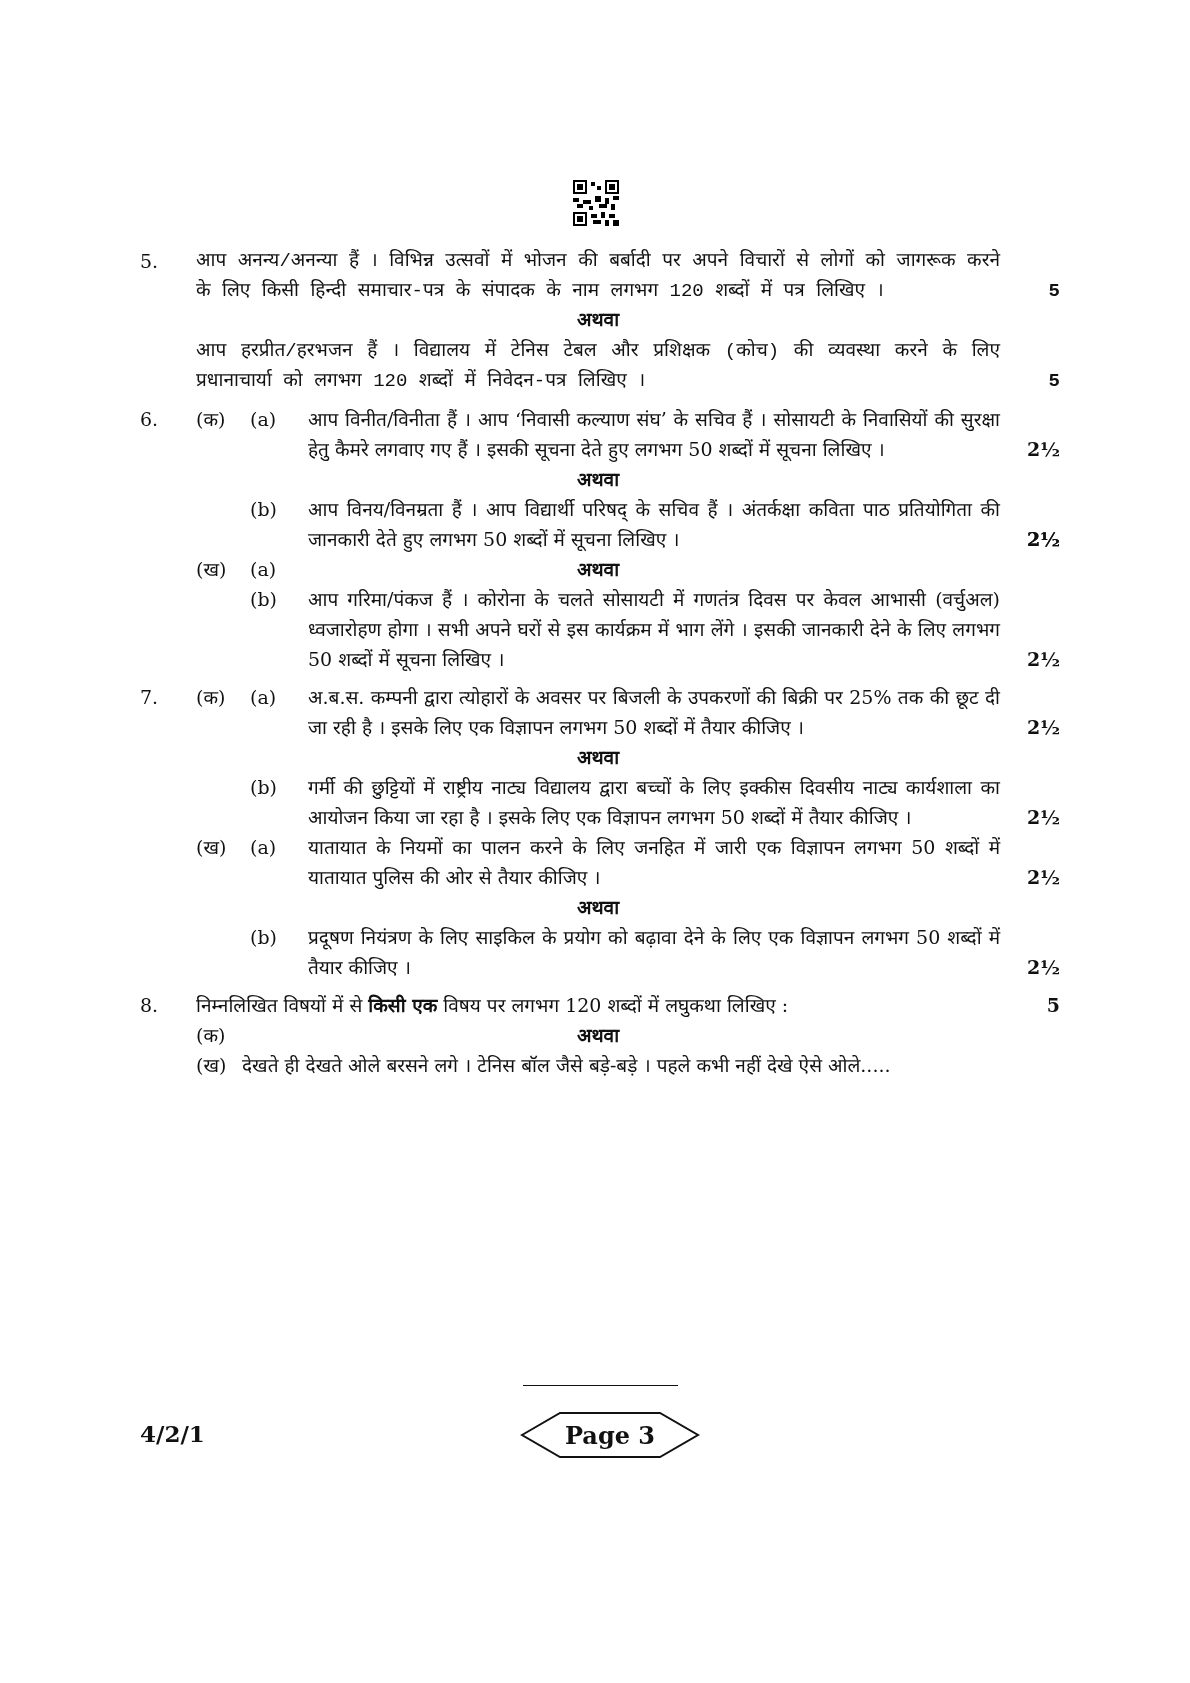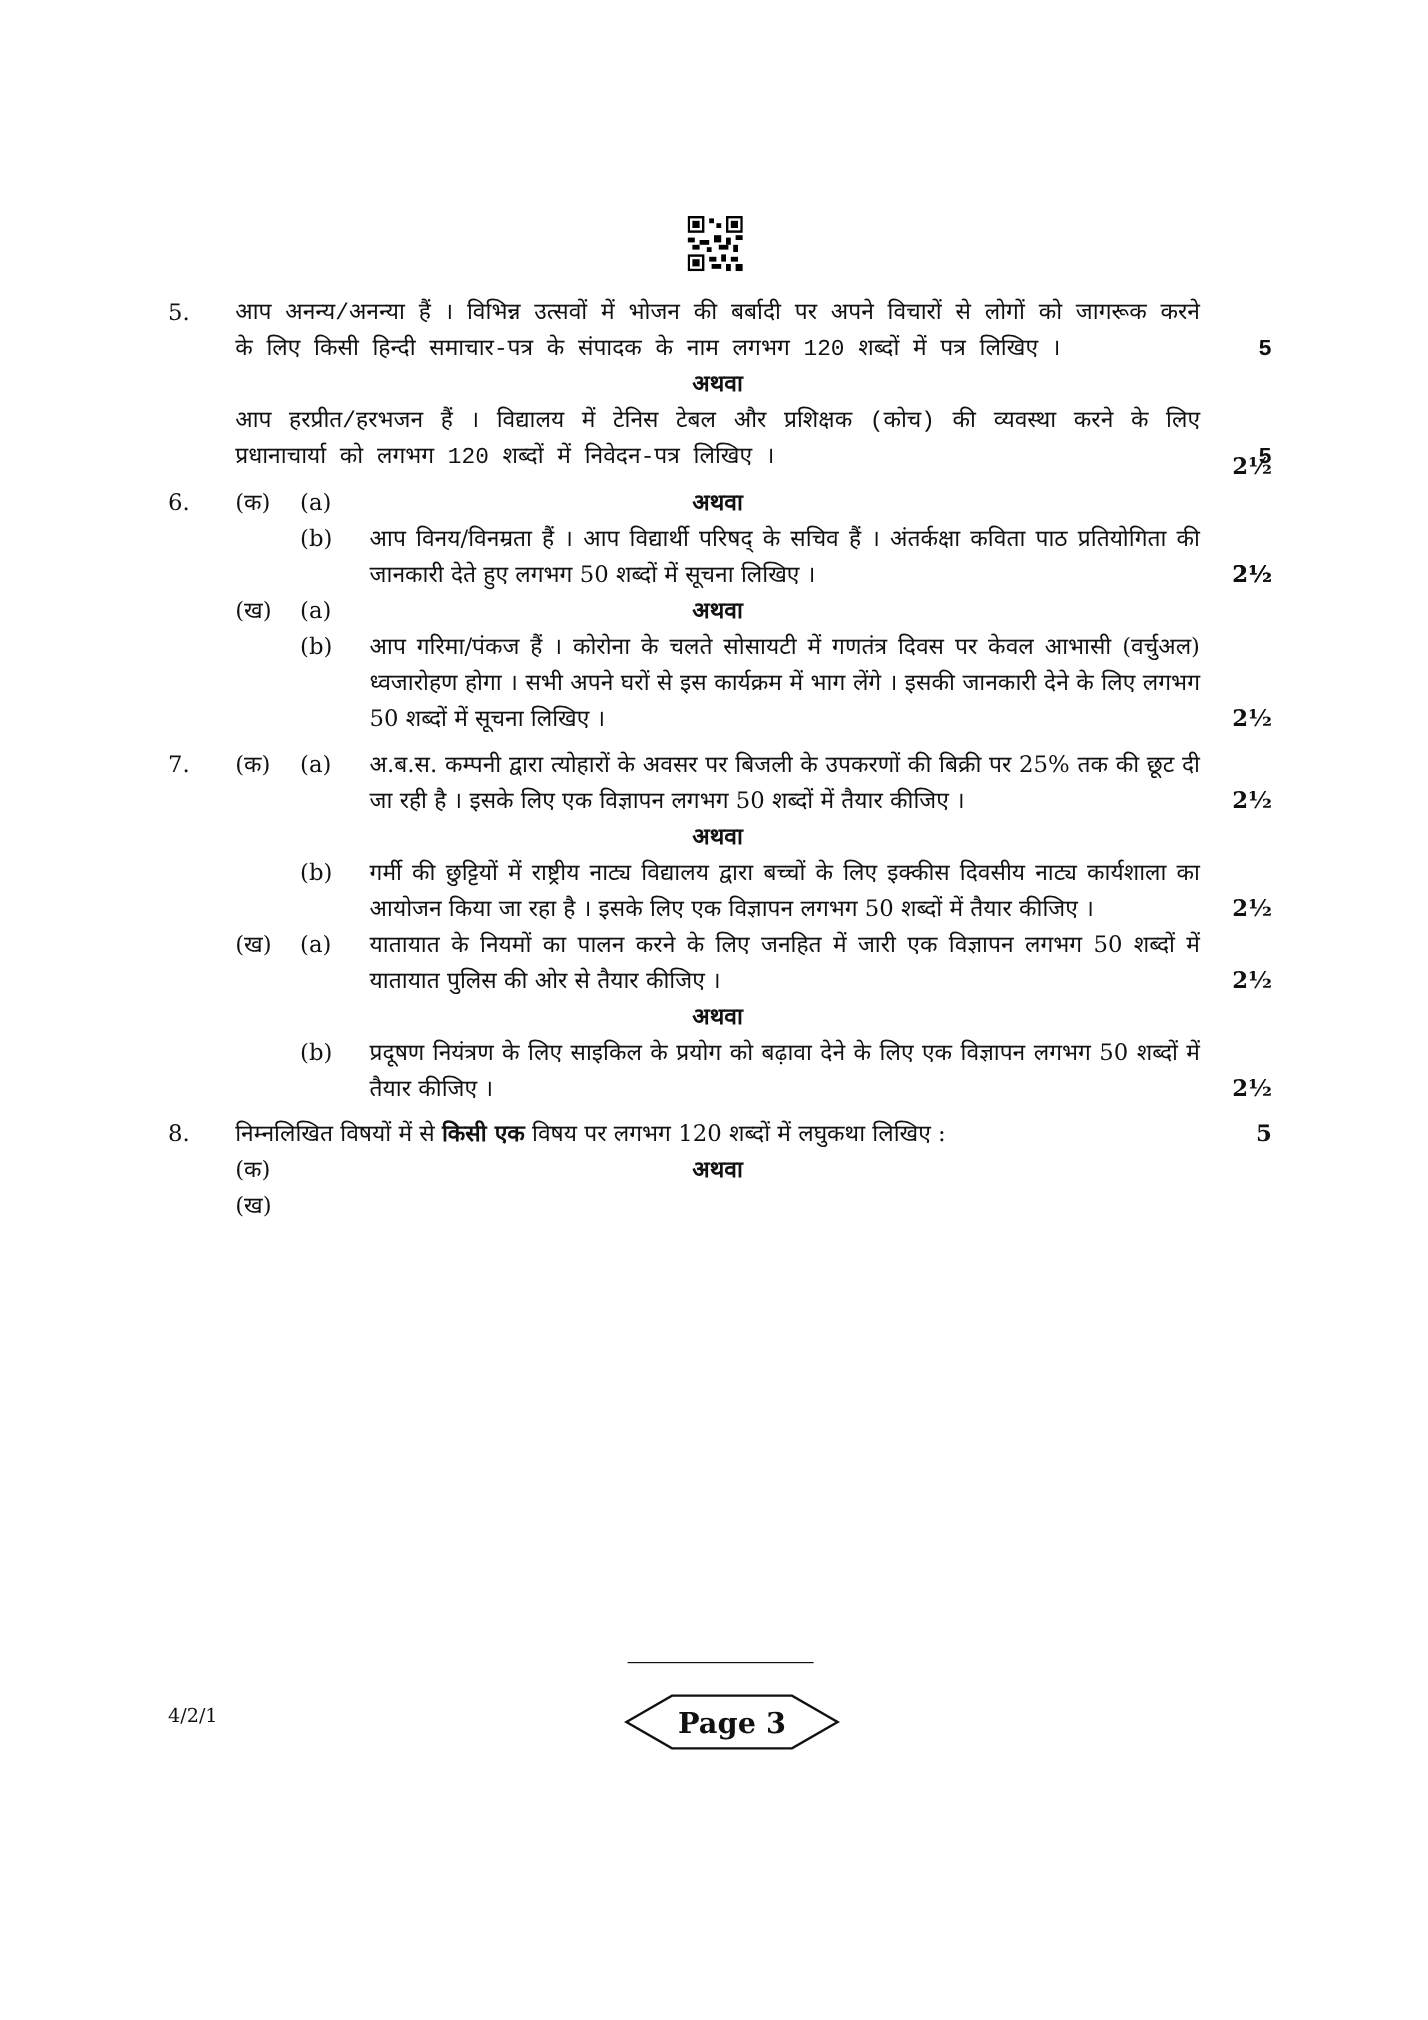--- a/index.html
+++ b/index.html
@@ -12,21 +12,21 @@
   .body { margin-left: 56px; position: relative; font-family: Liberation Mono, monospace; }
   .row { position: relative; }
   .lab1 { position: absolute; left: 56px; width: 50px; }
   .lab2 { position: absolute; left: 110px; width: 40px; }
   .txt-sub { margin-left: 168px; margin-right: 60px; text-align: justify; }
   .txt-main { margin-right: 60px; text-align: justify; }
   .mark { position: absolute; right: 0; bottom: 0; font-weight: bold; width: 50px; text-align: right; }
   .or { text-align: center; font-weight: bold; margin-left: 56px; margin-right: 60px; }
   .b { font-weight: bold; }
   .rule { position: absolute; left: 523px; top: 1385px; width: 155px; border-top: 1.5px solid #111; }
-  .code { position: absolute; left: 140px; top: 1420px; font-size: 16px; font-weight: normal; }
+  .code { position: absolute; left: 140px; top: 1420px; font-size: 23px; font-weight: bold; }
   .pagebadge { position: absolute; left: 520px; top: 1411px; width: 180px; height: 48px; }
   .pagebadge svg { position: absolute; left: 0; top: 0; }
   .pagebadge span { position: absolute; left: 0; width: 180px; top: 10px; text-align: center; font-weight: bold; font-size: 24px; }
   .story-lab { position: absolute; left: 56px; width: 50px; }
   .story-txt { margin-left: 102px; margin-right: 60px; text-align: justify; }
 </style>
 </head>
 <body>
 
 <svg class="qr" viewBox="0 0 23 23">
@@ -74,20 +74,21 @@
         <div class="mark">5</div>
       </div>
     </div>
   </div>
 
   <div class="q">
     <div class="qnum">6.</div>
     <div class="row">
       <div class="lab1">(क)</div>
       <div class="lab2">(a)</div>
+      <div class="txt-sub">आप विनीत/विनीता हैं । आप ‘निवासी कल्याण संघ’ के सचिव हैं । सोसायटी के निवासियों की सुरक्षा हेतु कैमरे लगवाए गए हैं । इसकी सूचना देते हुए लगभग 50 शब्दों में सूचना लिखिए ।</div>
       <div class="mark">2½</div>
     </div>
     <div class="or">अथवा</div>
     <div class="row">
       <div class="lab2">(b)</div>
       <div class="txt-sub">आप विनय/विनम्रता हैं । आप विद्यार्थी परिषद् के सचिव हैं । अंतर्कक्षा कविता पाठ प्रतियोगिता की जानकारी देते हुए लगभग 50 शब्दों में सूचना लिखिए ।</div>
       <div class="mark">2½</div>
     </div>
     <div class="row">
       <div class="lab1">(ख)</div>
@@ -135,20 +136,21 @@
     <div class="row">
       <div class="txt-main" style="margin-left:56px"><span>निम्नलिखित विषयों में से </span><span class="b">किसी एक</span><span> विषय पर लगभग 120 शब्दों में लघुकथा लिखिए :</span></div>
       <div class="mark" style="top:0;bottom:auto">5</div>
     </div>
     <div class="row">
       <div class="story-lab">(क)</div>
     </div>
     <div class="or">अथवा</div>
     <div class="row">
       <div class="story-lab">(ख)</div>
+      <div class="story-txt">देखते ही देखते ओले बरसने लगे । टेनिस बॉल जैसे बड़े-बड़े । पहले कभी नहीं देखे ऐसे ओले.....</div>
     </div>
   </div>
 </div>
 
 <div class="rule"></div>
 <div class="code">4/2/1</div>
 <div class="pagebadge">
   <svg width="180" height="48" viewBox="0 0 180 48">
     <polygon points="2,24 40,2 140,2 178,24 140,46 40,46" fill="#fff" stroke="#111" stroke-width="2"></polygon>
   </svg>

